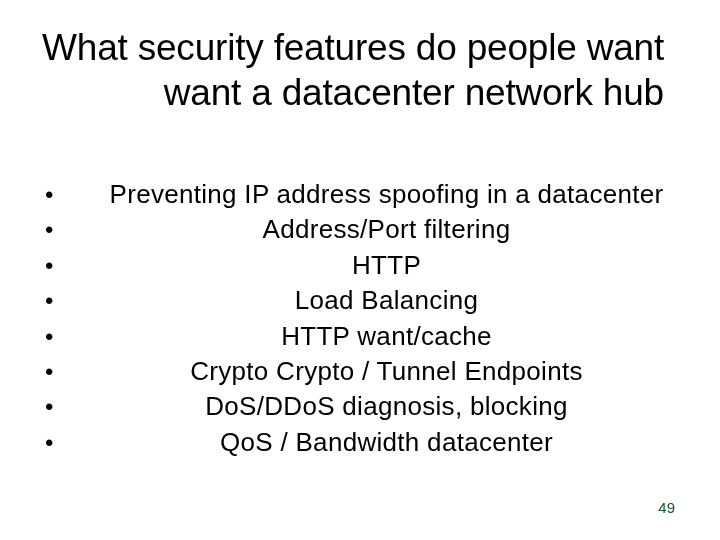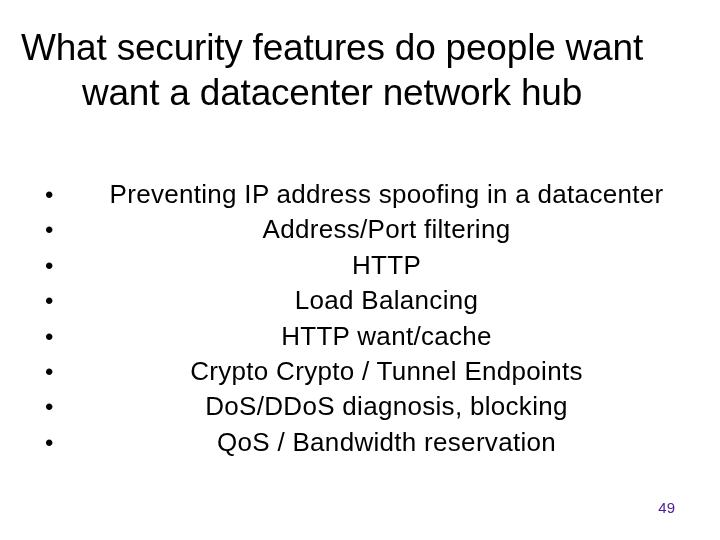--- a/index.html
+++ b/index.html
@@ -14,21 +14,21 @@
     background: #ffffff;
     overflow: hidden;
     font-family: "Liberation Sans", sans-serif;
     color: #000000;
   }
   .slide-title {
     position: absolute;
     top: 25px;
     left: 0;
     width: 664px;
-    text-align: center;
+    text-align: right;
     font-size: 37px;
     line-height: 45px;
     font-weight: 400;
     letter-spacing: -0.2px;
     color: #000000;
   }
   .bullet-list {
     position: absolute;
     top: 177px;
     left: 45px;
@@ -54,21 +54,21 @@
     flex: 1 1 auto;
     white-space: nowrap;
     text-align: center;
   }
   .page-number {
     position: absolute;
     top: 500px;
     right: 45px;
     font-size: 15px;
     line-height: 16px;
-    color: #4c1d95;
+    color: #14532d;
   }
 </style>
 </head>
 <body>
 
 <div class="slide">
 
   <div class="slide-title">
     <div>What security features do people want</div>
     <div>want a datacenter network hub</div>
@@ -98,19 +98,19 @@
     <li class="bullet-item">
       <span class="bullet-glyph">•</span>
       <span class="bullet-text">Crypto Crypto / Tunnel Endpoints</span>
     </li>
     <li class="bullet-item">
       <span class="bullet-glyph">•</span>
       <span class="bullet-text">DoS/DDoS diagnosis, blocking</span>
     </li>
     <li class="bullet-item">
       <span class="bullet-glyph">•</span>
-      <span class="bullet-text">QoS / Bandwidth reservation</span>
+      <span class="bullet-text">QoS / Bandwidth datacenter</span>
     </li>
   </ul>
 
   <div class="page-number">49</div>
 
 </div>
 
 </body></html>

